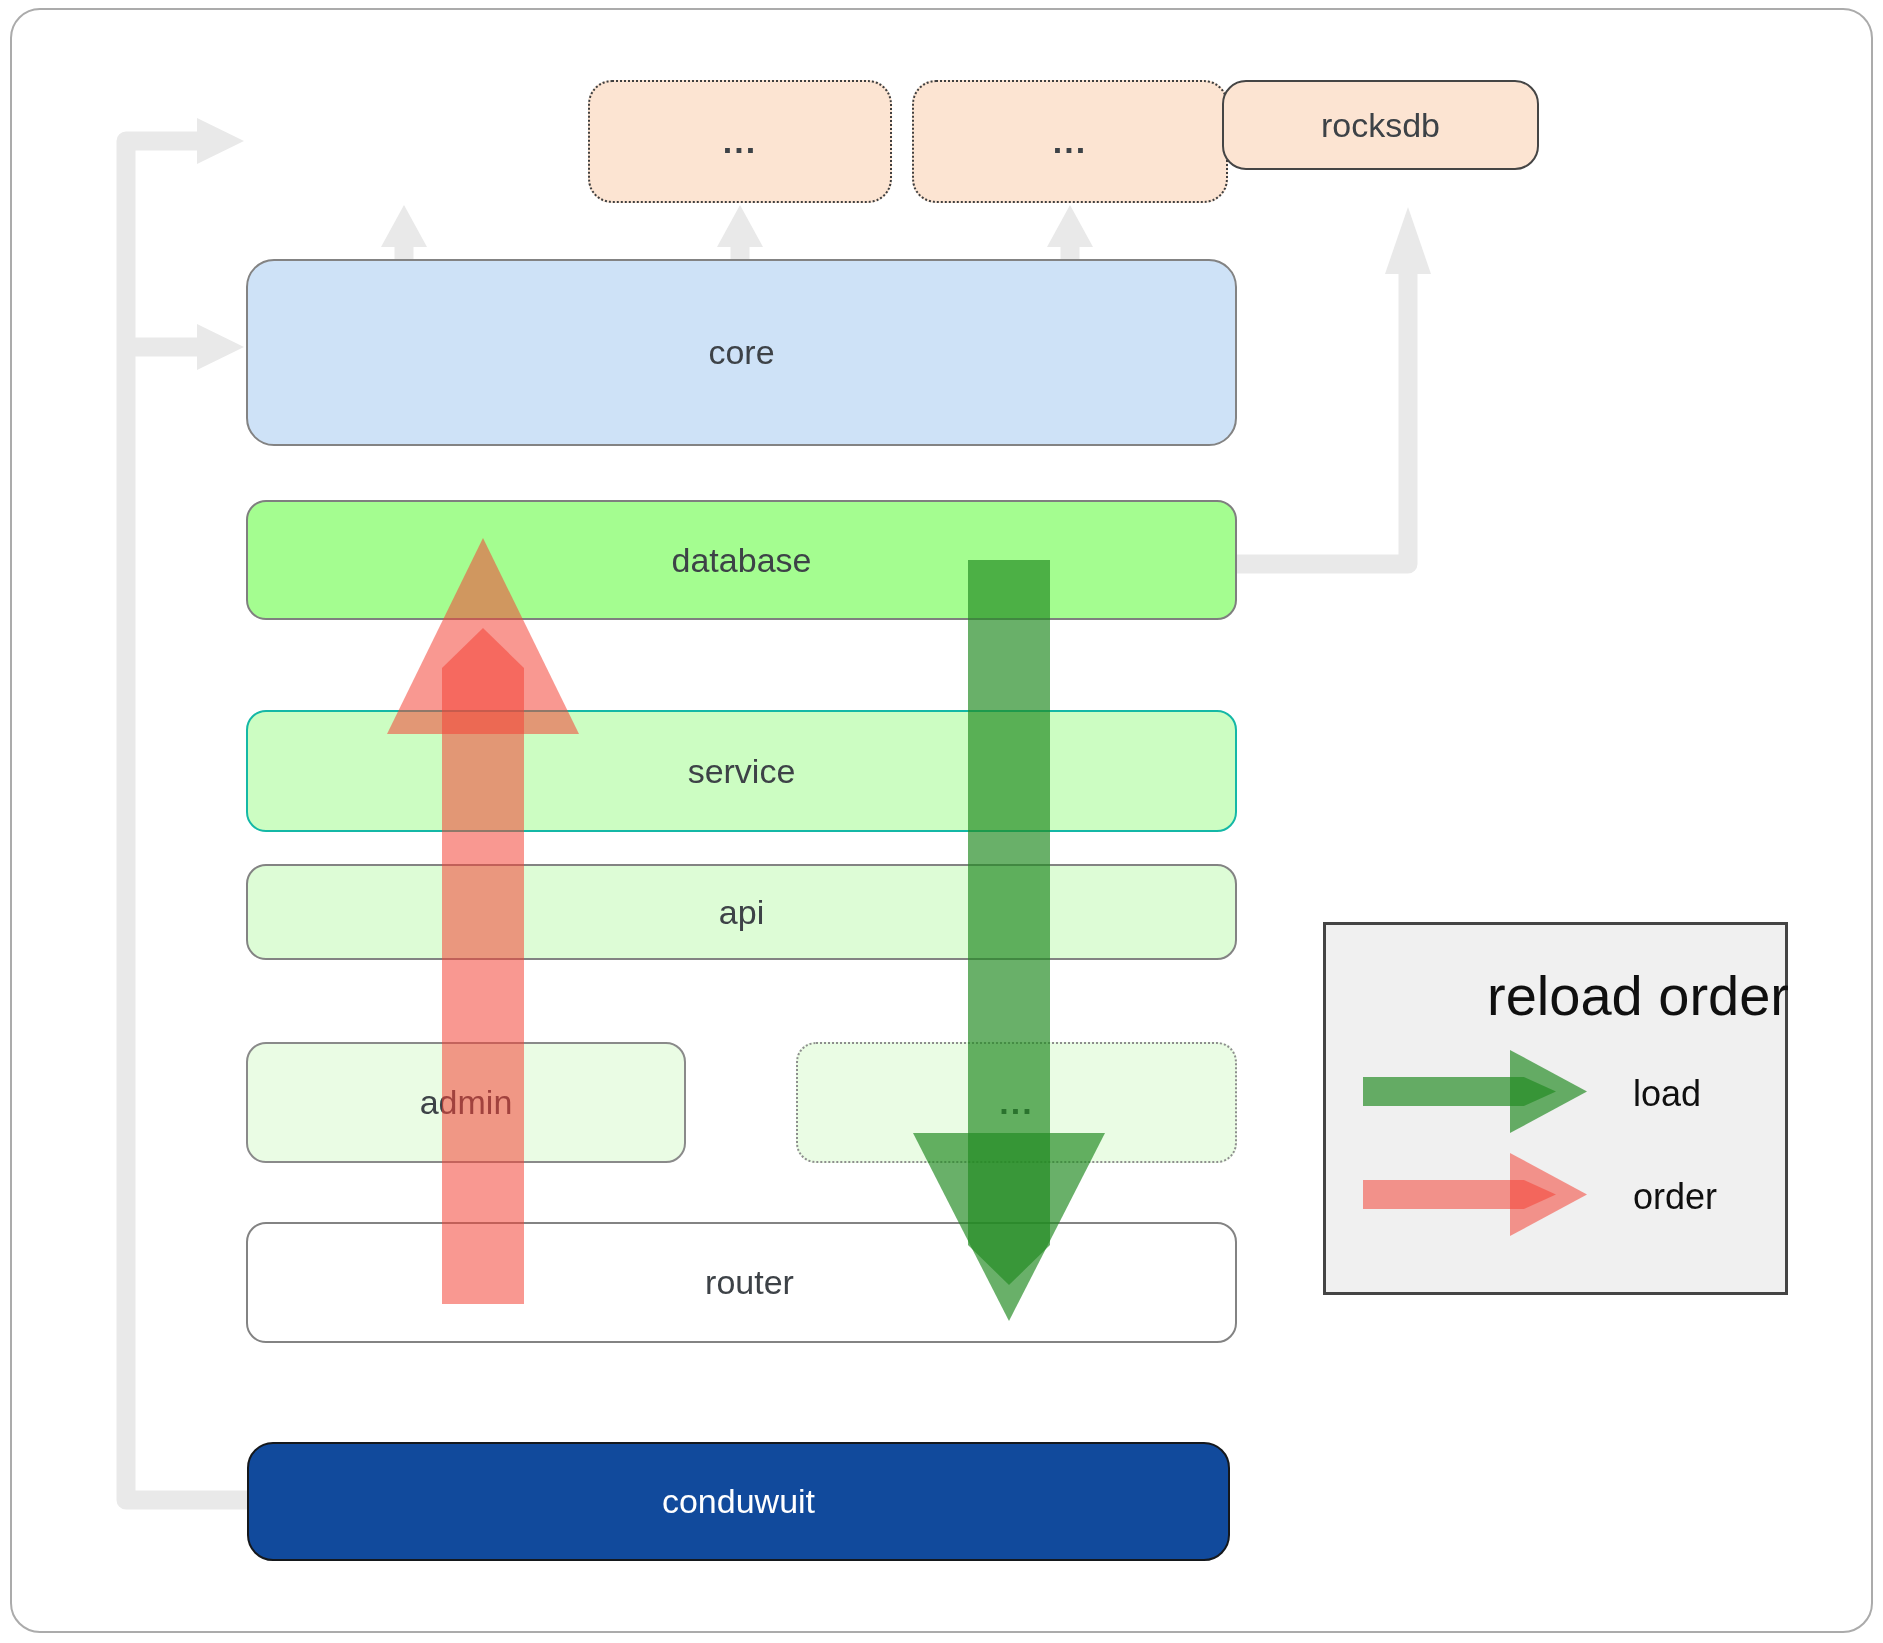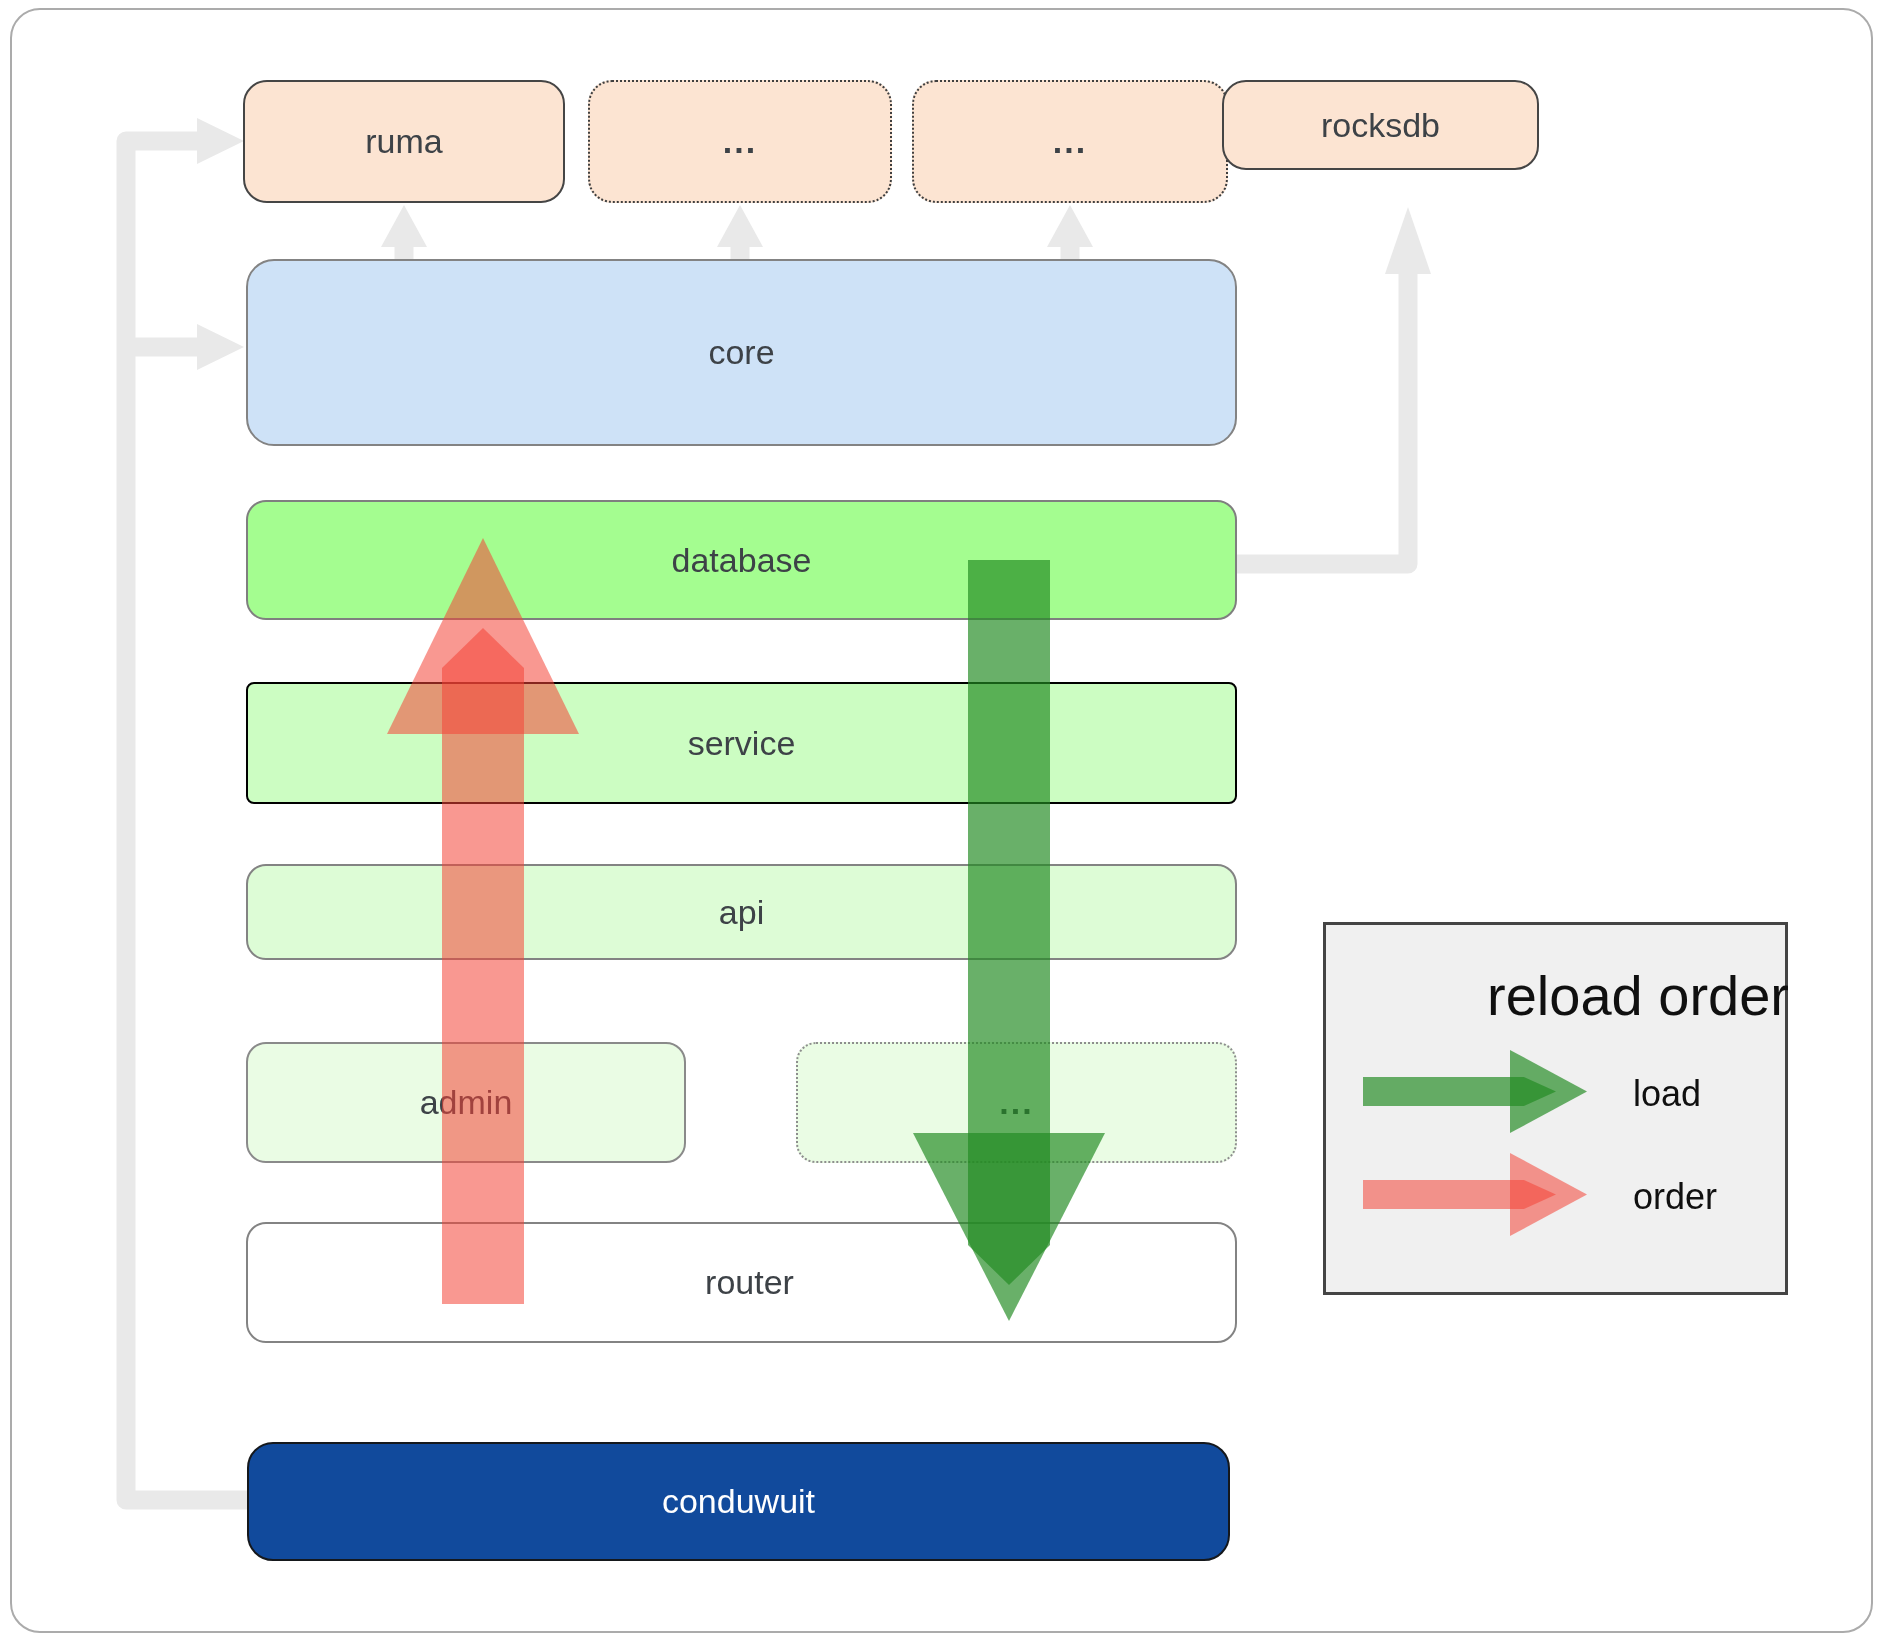--- a/index.html
+++ b/index.html
@@ -13,21 +13,21 @@
   .boxes{z-index:2;}
   .fg{z-index:3;}
 
   .node{position:absolute;display:flex;align-items:center;justify-content:center;
         box-sizing:border-box;font-size:34px;color:var(--label-dark);}
   .node .lbl{white-space:nowrap;}
   .peach{background:var(--peach-fill);border:2.5px solid #454545;border-radius:24px;}
   .peach.dotted{border:2.5px dotted #3f3f3f;}
   .blue{background:var(--core-fill);border:2px solid #838383;border-radius:28px;}
   .green1{background:var(--database-fill);border:2px solid #7f7f7f;border-radius:20px;}
-  .green2{background:var(--service-fill);border:2px solid #000000;border-radius:8px;}
+  .green2{background:var(--service-fill);border:2px solid #14b8a6;border-radius:20px;margin-top:28px;}
   .green3{background:var(--api-fill);border:2px solid #838383;border-radius:20px;}
   .green4{background:var(--admin-fill);border:2px solid #8a8a8a;border-radius:20px;}
   .green4.dotted{border:2px dotted #8e8e8e;}
   .white{background:var(--router-fill);border:2px solid #838383;border-radius:20px;padding-left:16px;}
   .darkblue{background:var(--conduwuit-fill);border:2.5px solid #15181c;border-radius:26px;
             color:var(--label-light);}
   .dots{font-weight:700;letter-spacing:2px;}
 
   .legend{position:absolute;left:1323px;top:922px;width:465px;height:373px;
           background:var(--legend-bg);border:3px solid #444444;box-sizing:border-box;}
@@ -54,23 +54,20 @@
   <rect x="730.5" y="245" width="19" height="17" style="fill:var(--connector-gray)"></rect>
   <polygon points="717,247 763,247 740,205" style="fill:var(--connector-gray)"></polygon>
   <rect x="1060.5" y="245" width="19" height="17" style="fill:var(--connector-gray)"></rect>
   <polygon points="1047,247 1093,247 1070,205" style="fill:var(--connector-gray)"></polygon>
 
   <path d="M 1233,564 L 1408,564 L 1408,272" fill="none" style="stroke:var(--connector-gray)" stroke-width="19" stroke-linejoin="round"></path>
   <polygon points="1385,274 1431,274 1408,207" style="fill:var(--connector-gray)"></polygon>
 </svg>
 
 <div class="layer boxes">
-  <div class="node peach" style="left:243px;top:80px;width:322px;height:123px">
-    <span class="lbl">ruma</span>
-    </div>
   <div class="node peach dotted" style="left:588px;top:80px;width:304px;height:123px">
     <span class="lbl dots">...</span>
     </div>
   <div class="node peach dotted" style="left:912px;top:80px;width:316px;height:123px">
     <span class="lbl dots">...</span>
     </div>
   <div class="node peach" style="left:1222px;top:80px;width:317px;height:90px">
     <span class="lbl">rocksdb</span>
     </div>
 

